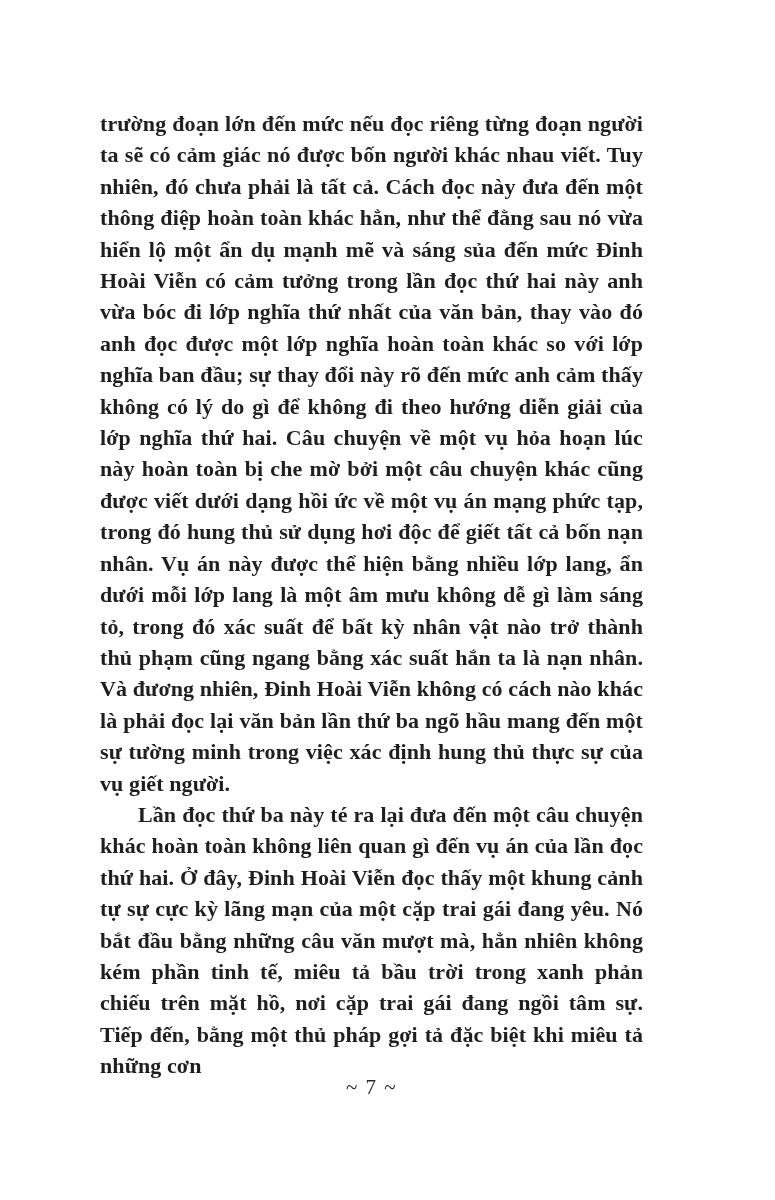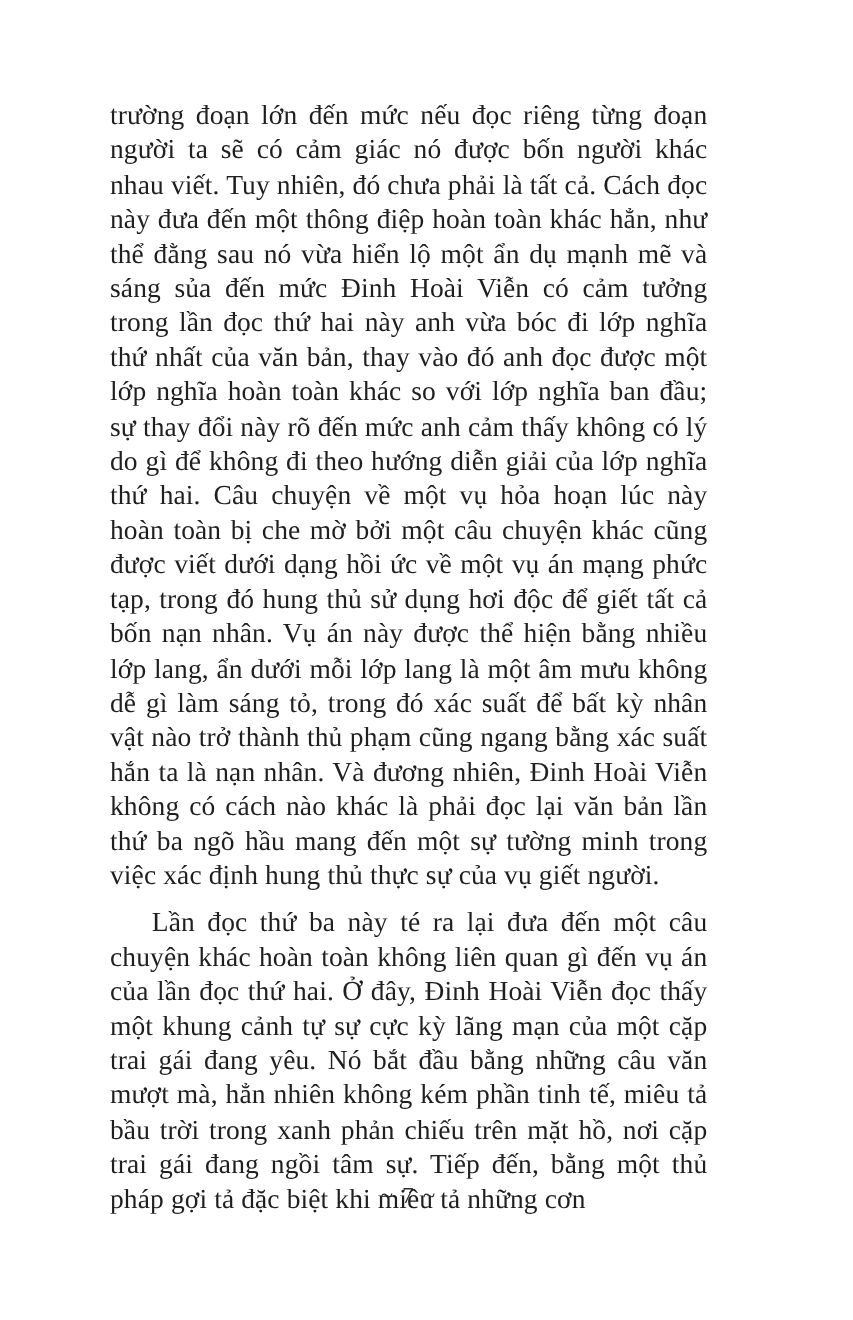--- a/index.html
+++ b/index.html
@@ -12,35 +12,35 @@
     width: 775px;
     height: 1200px;
     background: #ffffff;
     overflow: hidden;
     font-family: "Liberation Serif", "DejaVu Serif", serif;
     color: #1f1f1f;
   }
   .text-block {
     position: absolute;
     left: 100px;
-    top: 90px;
+    top: 108px;
     width: 543px;
     text-align: justify;
     text-justify: inter-word;
-    font-size: 25px;
+    font-size: 22px;
     line-height: 31.4px;
     letter-spacing: 0.1px;
     hyphens: none;
+    font-weight: bold;
   }
   .para {
     margin: 0;
     padding: 0;
   }
   .para + .para {
-    margin-top: 11px;
   }
   .para.indented {
     text-indent: 38px;
   }
   .footer {
     position: absolute;
     left: 100px;
     width: 543px;
     top: 1074px;
     text-align: center;

